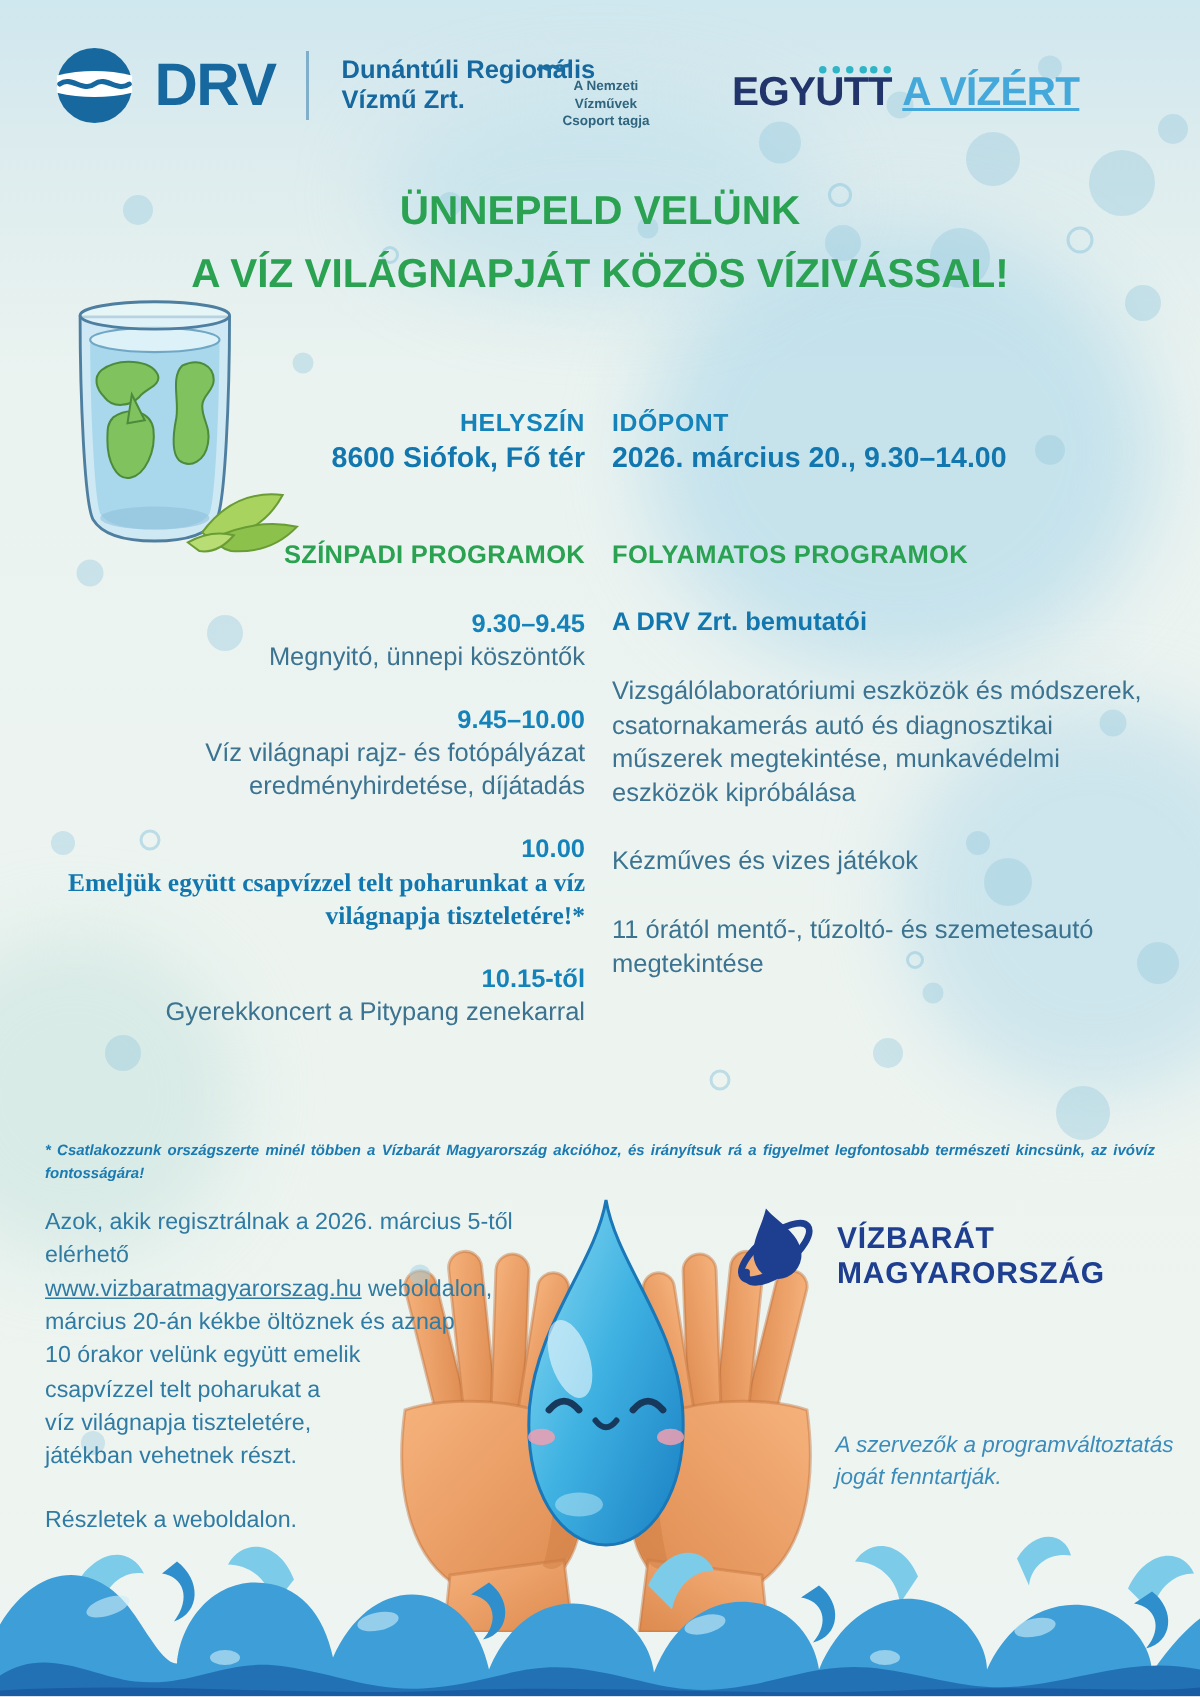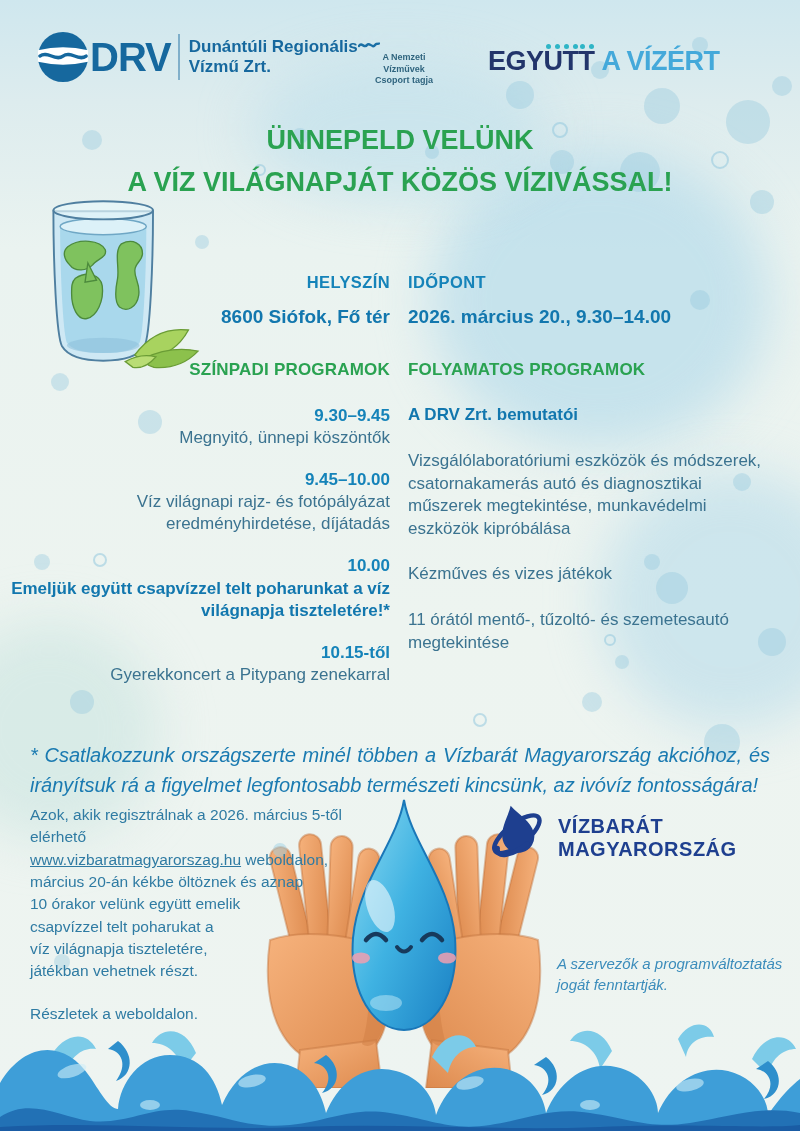--- a/index.html
+++ b/index.html
@@ -7,50 +7,50 @@
   .poster{position:relative;width:800px;height:1131px;overflow:hidden;
     background:linear-gradient(180deg,#cfe7ee 0%,#ddecee 9%,#eaf3f0 22%,#edf4f0 55%,#eef4f1 100%);}
   .blob{position:absolute;border-radius:50%;filter:blur(26px);pointer-events:none;}
   .b1{left:430px;top:150px;width:340px;height:300px;background:rgba(168,214,233,.55);}
   .b2{left:600px;top:470px;width:260px;height:260px;background:rgba(173,216,234,.5);}
   .b3{left:-60px;top:620px;width:220px;height:220px;background:rgba(190,225,220,.45);}
   .b4{left:250px;top:60px;width:300px;height:140px;background:rgba(180,220,235,.45);}
   svg{display:block;}
   .abs{position:absolute;}
   
-  .drv-row{left:36px;top:30px;display:flex;align-items:center;gap:0;z-index:4;}
+  .drv-row{left:36px;top:30px;display:flex;align-items:center;gap:13px;z-index:4;}
   .drv-word{font-size:40px;font-weight:bold;color:#16689e;letter-spacing:-1px;line-height:1;}
   .drv-div{width:2px;height:46px;background:#16689e;opacity:.45;margin:0 9px 0 7px;}
   .drv-name{font-size:17px;font-weight:bold;color:#16689e;line-height:1.2;}
   .nv{left:358px;top:40px;width:92px;z-index:4;}
   .nv-text{font-size:9px;font-weight:bold;color:#2f647e;line-height:1.3;margin-top:2px;white-space:pre-line;text-align:center;}
   .campaign{left:488px;top:46px;font-size:27px;font-weight:bold;white-space:nowrap;letter-spacing:-.5px;z-index:4;}
   .campaign .navy{color:#22356b;}
-  .campaign .lblue{color:#44a9da;margin-left:7px;}
+  .campaign .lblue{color:#44a9da;margin-left:7px;text-decoration:underline;}
   .dotted{position:relative;display:inline-block;}
   .dotted::before{content:"";position:absolute;top:-2px;left:calc(50% - 7px);width:5px;height:5px;border-radius:50%;
     background:#2fb5c6;box-shadow:9px 0 0 #2fb5c6;}
   
   .title{left:0;top:120px;width:800px;text-align:center;font-size:27px;font-weight:bold;color:#2aa251;line-height:1.55;z-index:4;}
   
   .col-l{left:0;width:390px;text-align:right;z-index:4;}
   .col-r{left:408px;width:372px;text-align:left;z-index:4;}
   .info{top:273px;}
-  .info-label{font-size:16.5px;font-weight:bold;color:#1583b9;letter-spacing:.4px;margin-bottom:14px;}
+  .info-label{font-size:16.5px;font-weight:bold;color:#1583b9;letter-spacing:.4px;margin-bottom:3px;}
   .info-value{font-size:19px;font-weight:bold;color:#1277ae;}
   .programs{top:360px;}
   .ghead{font-size:17px;font-weight:bold;color:#2aa251;letter-spacing:.2px;margin-bottom:25px;}
   .time{font-size:17px;font-weight:bold;color:#1583b9;line-height:1.3;}
   .desc{font-size:17px;color:#3b7390;line-height:1.3;}
-  .desc.bold-desc{font-weight:bold;color:#1277ae;}
+  .desc.bold-desc{font-weight:bold;color:#1277ae;font-family:Liberation Serif, serif;}
   .pitem{margin-bottom:20px;}
   .subhead{font-size:17px;font-weight:bold;color:#1277ae;margin-bottom:25px;}
   .cpar{font-size:17px;color:#3b7390;line-height:1.33;margin-bottom:23px;}
   
-  .footnote{left:30px;top:740px;width:740px;font-size:20px;font-weight:normal;font-style:italic;color:#1a7ab1;
+  .footnote{left:30px;top:760px;width:740px;font-size:10px;font-weight:bold;font-style:italic;color:#1a7ab1;
     text-align:justify;line-height:1.5;z-index:4;}
   
   .reg{left:30px;top:804px;width:352px;font-size:15.5px;color:#2f7ba3;line-height:1.44;z-index:4;}
   .reg a{color:#2f7ba3;text-decoration:underline;}
   .pre{white-space:pre-line;}
   .details{margin-top:20px;}
   .vizbarat{left:485px;top:799px;display:flex;align-items:flex-end;gap:11px;z-index:4;}
   .vb-text{font-size:20px;font-weight:bold;color:#1e3f8f;line-height:1.15;letter-spacing:.5px;}
   .disclaimer{left:557px;top:953px;width:232px;font-size:15px;font-style:italic;color:#3b8cbb;line-height:1.42;z-index:4;}
   .hands{left:258px;top:788px;z-index:2;}

